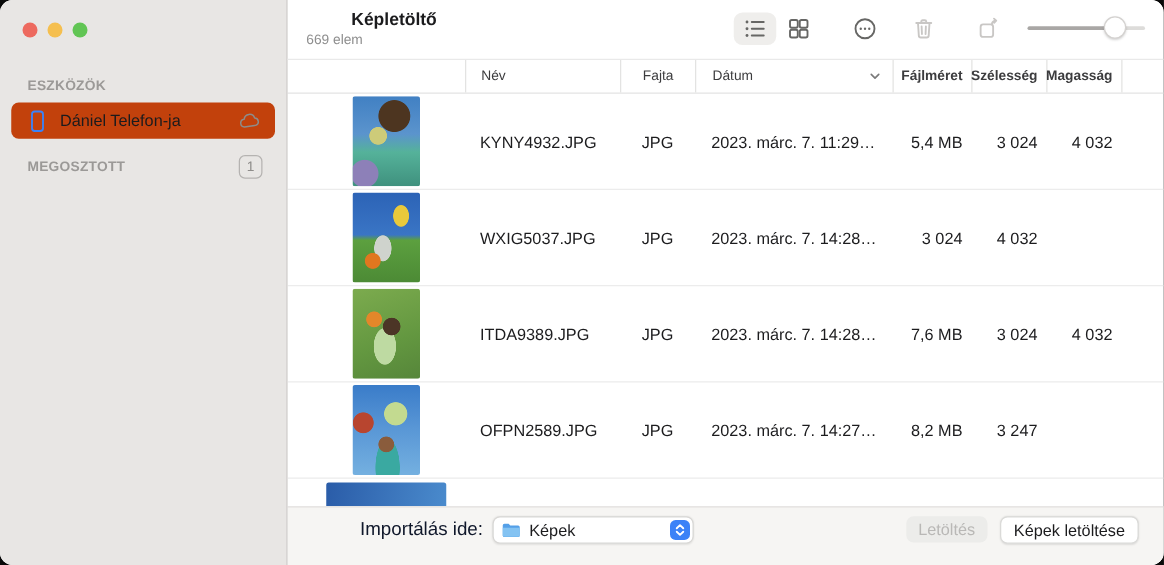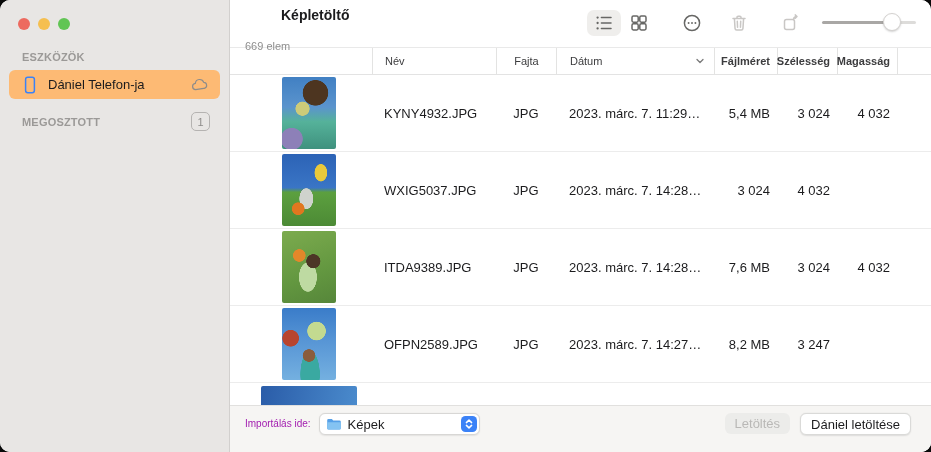--- a/index.html
+++ b/index.html
@@ -7,33 +7,33 @@
   .window{position:relative;width:931px;height:452px;border-radius:10px;overflow:hidden;display:flex;background:#fff;box-shadow:0 0 0 1px rgba(0,0,0,.35);}
 
   
   .sidebar{width:230px;min-width:230px;background:#e8e6e4;border-right:1px solid #d2d0ce;box-sizing:border-box;position:relative;}
   .traffic{display:flex;gap:8px;padding:18px 0 0 18px;}
   .traffic span{width:12px;height:12px;border-radius:50%;display:inline-block;}
   .tl-red{background:#ed6a5f;}
   .tl-yellow{background:#f5bf4f;}
   .tl-green{background:#61c554;}
   .section-header{font-size:11px;font-weight:700;color:#9b9997;letter-spacing:.2px;padding:0 0 0 22px;}
-  .sh-devices{margin-top:21px;}
+  .sh-devices{margin-top:33px;}
   .side-item{margin:7px 9px 0 9px;height:29px;border-radius:6px;display:flex;align-items:center;padding:0 10px 0 12px;box-sizing:border-box;cursor:default;}
-  .side-item.selected{background:#fdba74;}
+  .side-item.selected{background:#c2410c;}
   .side-item .label{font-size:13px;color:#1b1b1d;margin-left:9px;flex:1;white-space:nowrap;overflow:hidden;}
   .shared-row{margin-top:13px;display:flex;align-items:center;justify-content:space-between;padding-right:19px;}
   .badge{width:19px;height:19px;border:1px solid #b5b3b1;border-radius:5px;color:#8e8c8a;font-size:11px;display:flex;align-items:center;justify-content:center;box-sizing:border-box;background:transparent;}
 
   
   .main{flex:1;display:flex;flex-direction:column;min-width:0;background:#fff;}
   .titlebar{height:48px;min-height:48px;position:relative;border-bottom:1px solid #e9e9e9;box-sizing:border-box;}
   .titles{position:absolute;left:15px;top:7px;}
   .title{font-size:14px;font-weight:700;color:#1b1b1d;line-height:17px;padding-left:36px;}
-  .subtitle{font-size:11px;color:#8e8e8e;margin-top:16px;}
+  .subtitle{font-size:11px;color:#8e8e8e;margin-top:2px;}
   .tool-btn{position:absolute;top:10px;width:34px;height:26px;border-radius:7px;display:flex;align-items:center;justify-content:center;background:transparent;border:none;padding:0;}
   .tool-btn.active{background:#efeeec;}
   .tb-icon{stroke:#676765;fill:none;stroke-width:1.5;stroke-linecap:round;stroke-linejoin:round;}
   .tb-icon.disabled{stroke:#c9c7c5;}
   .tb-fill{fill:#676765;stroke:none;}
   .slider{position:absolute;left:592px;top:13px;width:94px;height:18px;}
   .slider .track{position:absolute;top:8px;left:0;width:94px;height:3px;border-radius:2px;background:linear-gradient(to right,#a9a7a5 0 70px,#dddcda 70px);}
   .slider .thumb{position:absolute;left:61px;top:0;width:18px;height:18px;border-radius:50%;background:#fff;border:1px solid #d4d2d0;box-sizing:border-box;box-shadow:0 1px 2px rgba(0,0,0,.18);}
 
   
@@ -74,21 +74,21 @@
   .t4{background:
       radial-gradient(circle at 16% 42%, #b8452f 0 13%, rgba(184,69,47,0) 14%),
       radial-gradient(circle at 64% 32%, #c3da90 0 15%, rgba(195,218,144,0) 16%),
       radial-gradient(circle at 50% 66%, #8a5c3c 0 11%, rgba(138,92,60,0) 12%),
       radial-gradient(ellipse at 52% 92%, #3aa9a1 0 24%, rgba(58,169,161,0) 25%),
       linear-gradient(180deg,#3a7cc9 0%,#5795d5 45%,#74b0e0 100%);}
   .t5{background:linear-gradient(100deg,#2a5ca8 0%,#4d8fd0 100%);}
 
   
   .bottombar{height:47px;min-height:47px;background:#f6f5f3;border-top:1px solid #e1e0de;box-sizing:border-box;display:flex;align-items:flex-start;padding:7px 20px 0 15px;}
-  .import-label{font-size:10px;color:#a21caf;line-height:22px;}
+  .import-label{font-size:15px;color:#0f172a;line-height:22px;margin-left:43px;}
   .dropdown{margin-left:8px;width:161px;height:22px;background:#fff;border:1px solid #d8d7d5;border-radius:6px;box-sizing:border-box;display:flex;align-items:center;position:relative;box-shadow:0 .5px 1.5px rgba(0,0,0,.08);padding-left:6px;}
   .dropdown .dd-label{font-size:13px;color:#1c1c1e;margin-left:6px;}
   .stepper{position:absolute;right:2px;top:2px;width:16px;height:16px;border-radius:4.5px;background:#3b82f7;display:flex;align-items:center;justify-content:center;}
   .btn{height:21px;border-radius:6px;font-size:13px;line-height:21px;padding:0 10px;border:none;font-family:inherit;}
   .btn-disabled{background:#ececea;color:#b9b8b6;margin-left:auto;}
   .btn-default{background:#fff;color:#1c1c1e;border:1px solid #dadad8;box-shadow:0 .5px 1.5px rgba(0,0,0,.10);margin-left:10px;box-sizing:border-box;height:22px;}
 </style>
 </head>
 <body>
 
@@ -266,17 +266,17 @@
         </svg>
         <span class="dd-label">Képek</span>
         <span class="stepper">
           <svg width="12" height="12" viewBox="0 0 12 12">
             <path d="M3.4 4.6 L6 2.1 L8.6 4.6 M3.4 7.4 L6 9.9 L8.6 7.4" fill="none" stroke="#fff" stroke-width="1.5" stroke-linecap="round" stroke-linejoin="round"></path>
           </svg>
         </span>
       </div>
 
       <button class="btn btn-disabled" aria-disabled="true">Letöltés</button>
-      <button class="btn btn-default">Dániel letöltése</button>
+      <button class="btn btn-default">Képek letöltése</button>
     </footer>
 
   </main>
 </div>
 
 </body></html>

